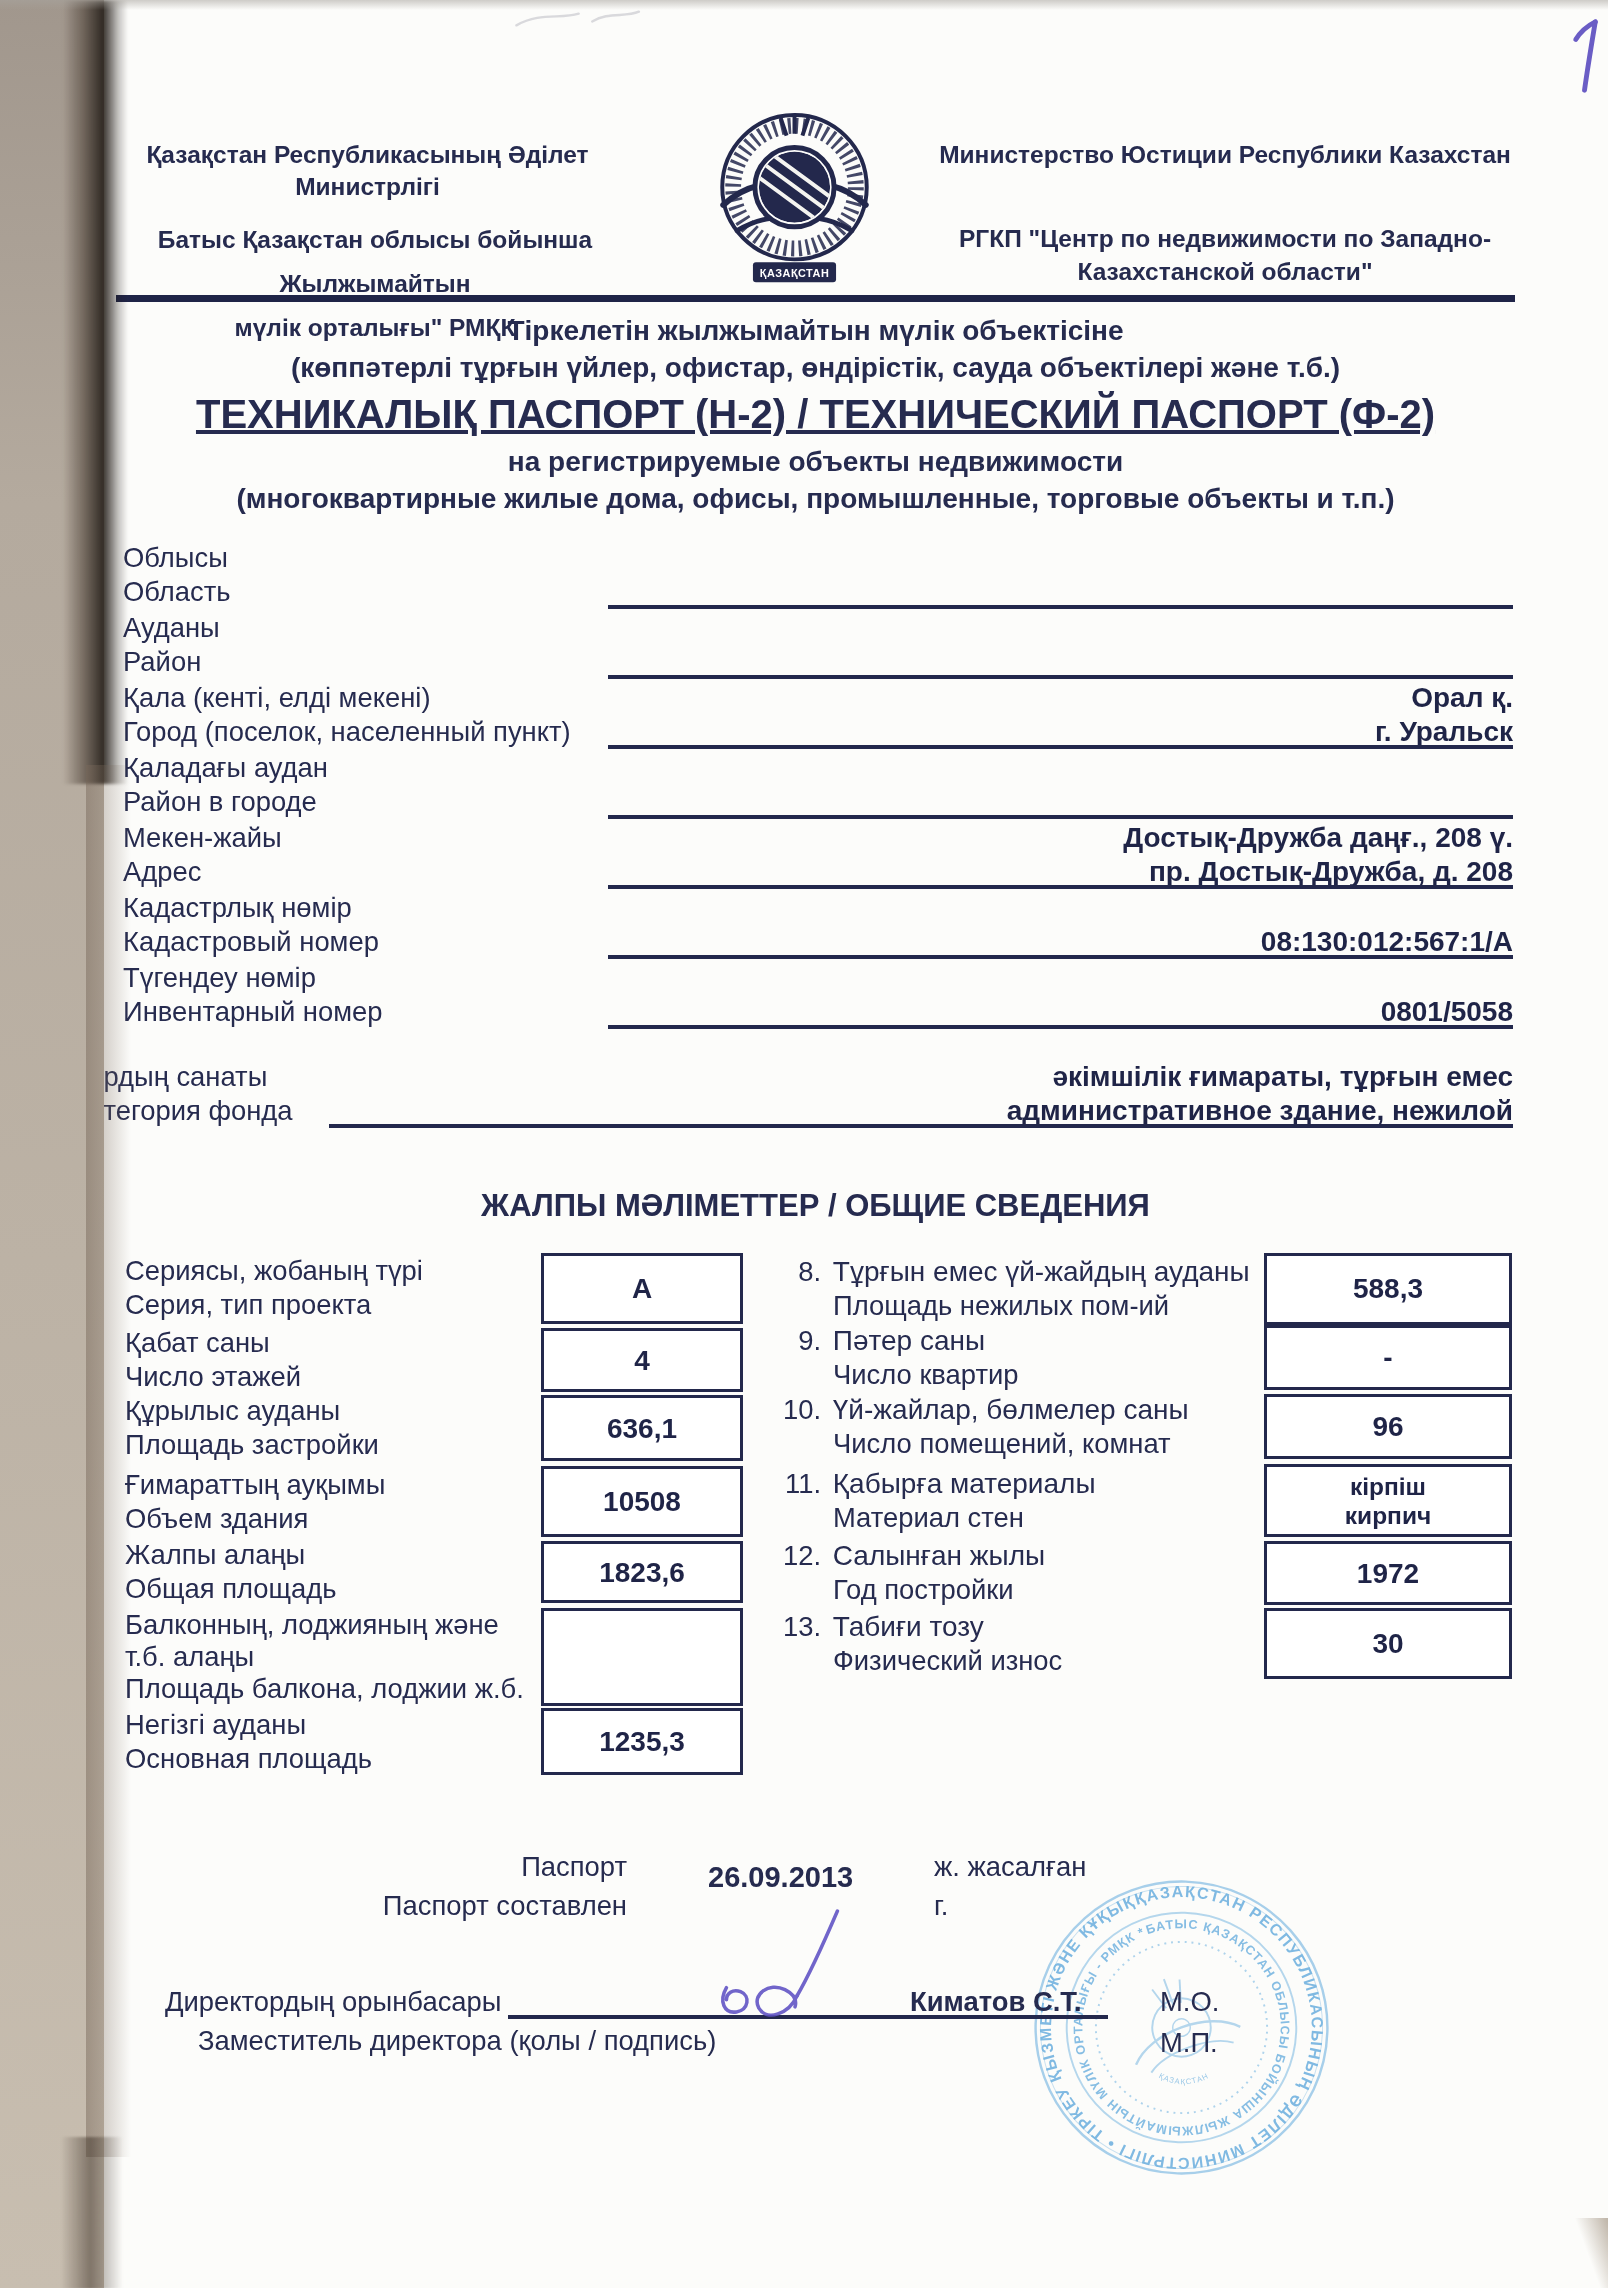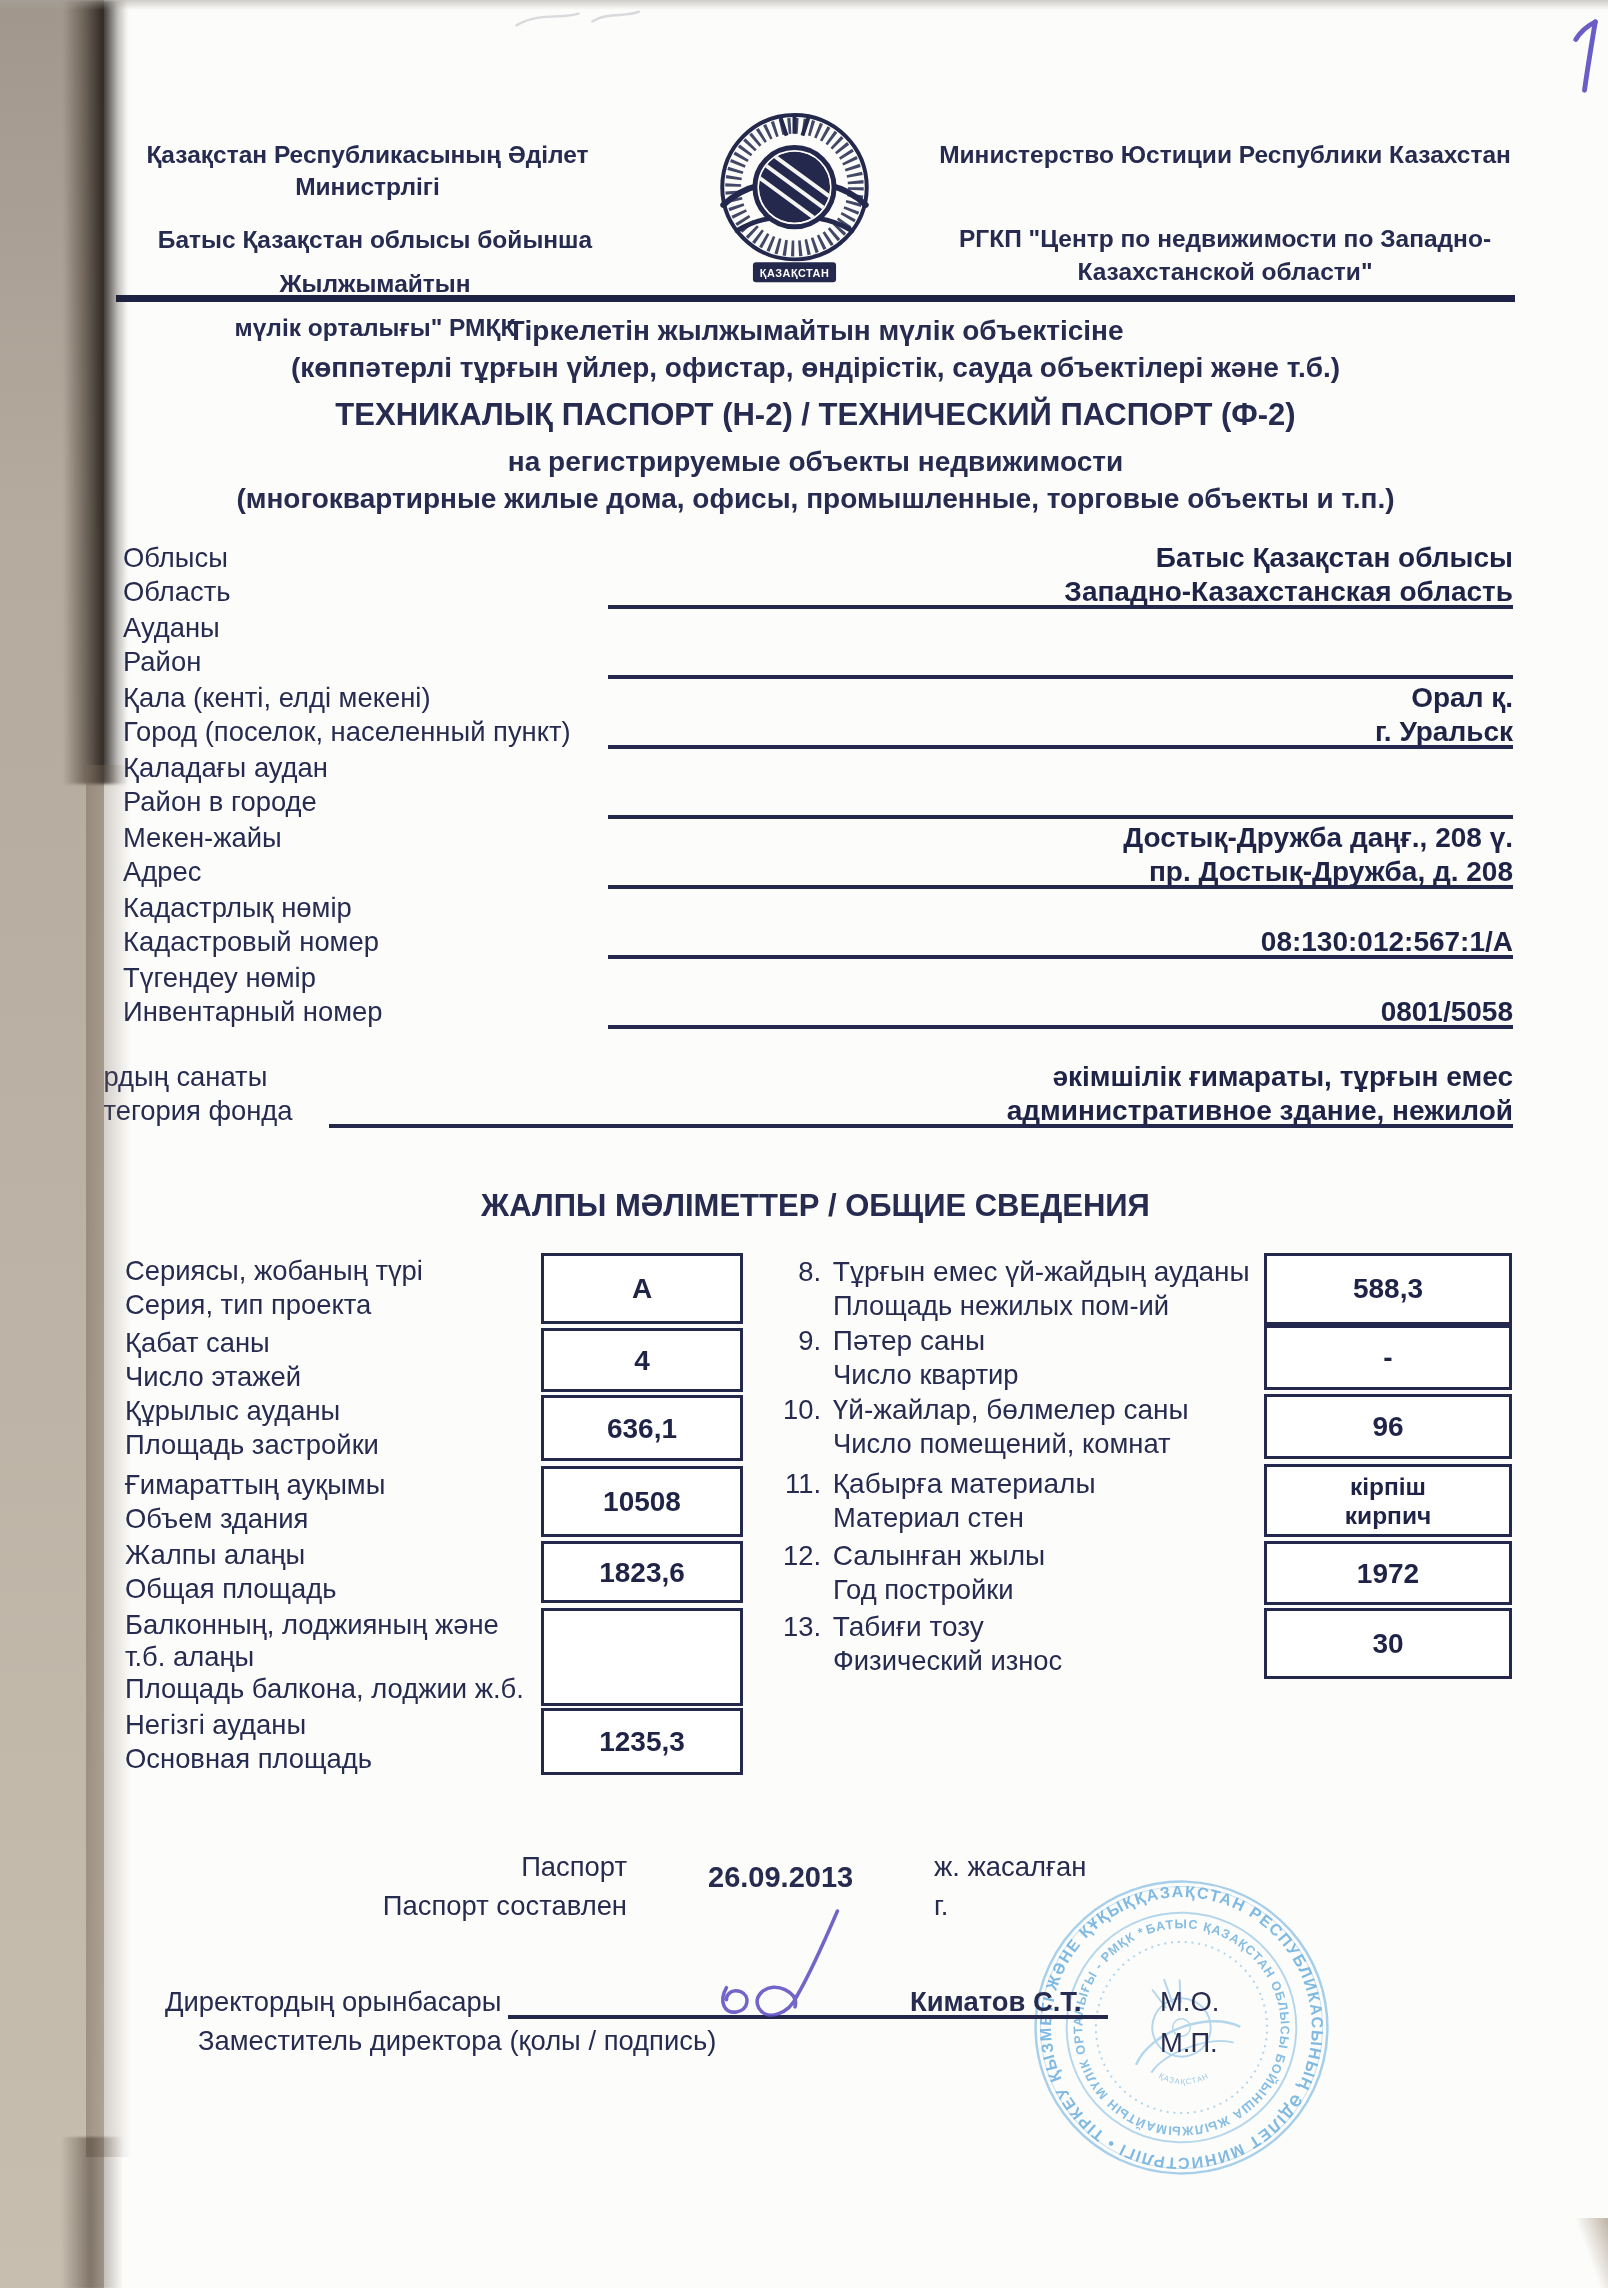--- a/index.html
+++ b/index.html
@@ -22,21 +22,21 @@
   .h-left{position:absolute;left:93px;top:139px;width:549px;text-align:center;font-weight:bold;font-size:24.5px;line-height:32px;z-index:2;}
   .h-left2{position:absolute;left:93px;top:218px;width:564px;text-align:center;font-weight:bold;font-size:24.5px;line-height:44px;z-index:2;}
   .h-right{position:absolute;left:931px;top:139px;width:588px;text-align:center;font-weight:bold;font-size:24.5px;line-height:32px;z-index:2;}
   .h-right2{position:absolute;left:931px;top:222px;width:588px;text-align:center;font-weight:bold;font-size:24.5px;line-height:33px;z-index:2;}
   .h-left2 span,.h-right2 span{display:block;}
   .emblem{position:absolute;left:714px;top:108px;width:161px;height:188px;z-index:2;}
   .divider{position:absolute;left:116px;top:295px;width:1399px;height:6.9px;background:#1f2447;z-index:2;}
   
   .title{position:absolute;left:116px;top:312px;width:1399px;text-align:center;z-index:2;}
   .tl{font-size:28px;line-height:37px;font-weight:bold;}
-  .tmain{font-size:31px;line-height:49px;font-weight:bold;margin:3.9px 0;}
+  .tmain{font-size:40px;line-height:49px;font-weight:bold;margin:3.9px 0;text-decoration:underline;}
   
   .fields{position:absolute;left:123px;top:541px;width:1392px;z-index:2;}
   .frow{position:relative;height:70px;}
   .frow.cat{margin-top:29px;}
   .flabels{position:absolute;left:0;top:0;}
   .cat .flabels{margin-left:-19.6px;}
   .fl{display:block;font-size:27.4px;line-height:34px;height:34px;white-space:nowrap;}
   .fvals{position:absolute;right:2px;top:0;text-align:right;font-weight:bold;color:#1f2447;}
   .fv{display:block;font-size:28px;line-height:34px;height:34px;white-space:nowrap;}
   .funder{position:absolute;left:485px;right:2px;bottom:2px;height:3.9px;background:#23284c;}
@@ -128,24 +128,20 @@
     <div class="tmain">ТЕХНИКАЛЫҚ ПАСПОРТ (Н-2) / ТЕХНИЧЕСКИЙ ПАСПОРТ (Ф-2)</div>
     <div class="tl">на регистрируемые объекты недвижимости</div>
     <div class="tl">(многоквартирные жилые дома, офисы, промышленные, торговые объекты и т.п.)</div>
   </div>
 
   <div class="fields">
     <div class="frow">
       <div class="flabels">
         <span class="fl">Облысы</span>
         <span class="fl">Область</span>
-      </div>
-      <div class="fvals">
-        <span class="fv">Батыс Қазақстан облысы</span>
-        <span class="fv">Западно-Казахстанская область</span>
       </div>
       <div class="funder"></div>
     </div>
     <div class="frow">
       <div class="flabels">
         <span class="fl">Ауданы</span>
         <span class="fl">Район</span>
       </div>
       <div class="fvals">
         <span class="fv"></span>

